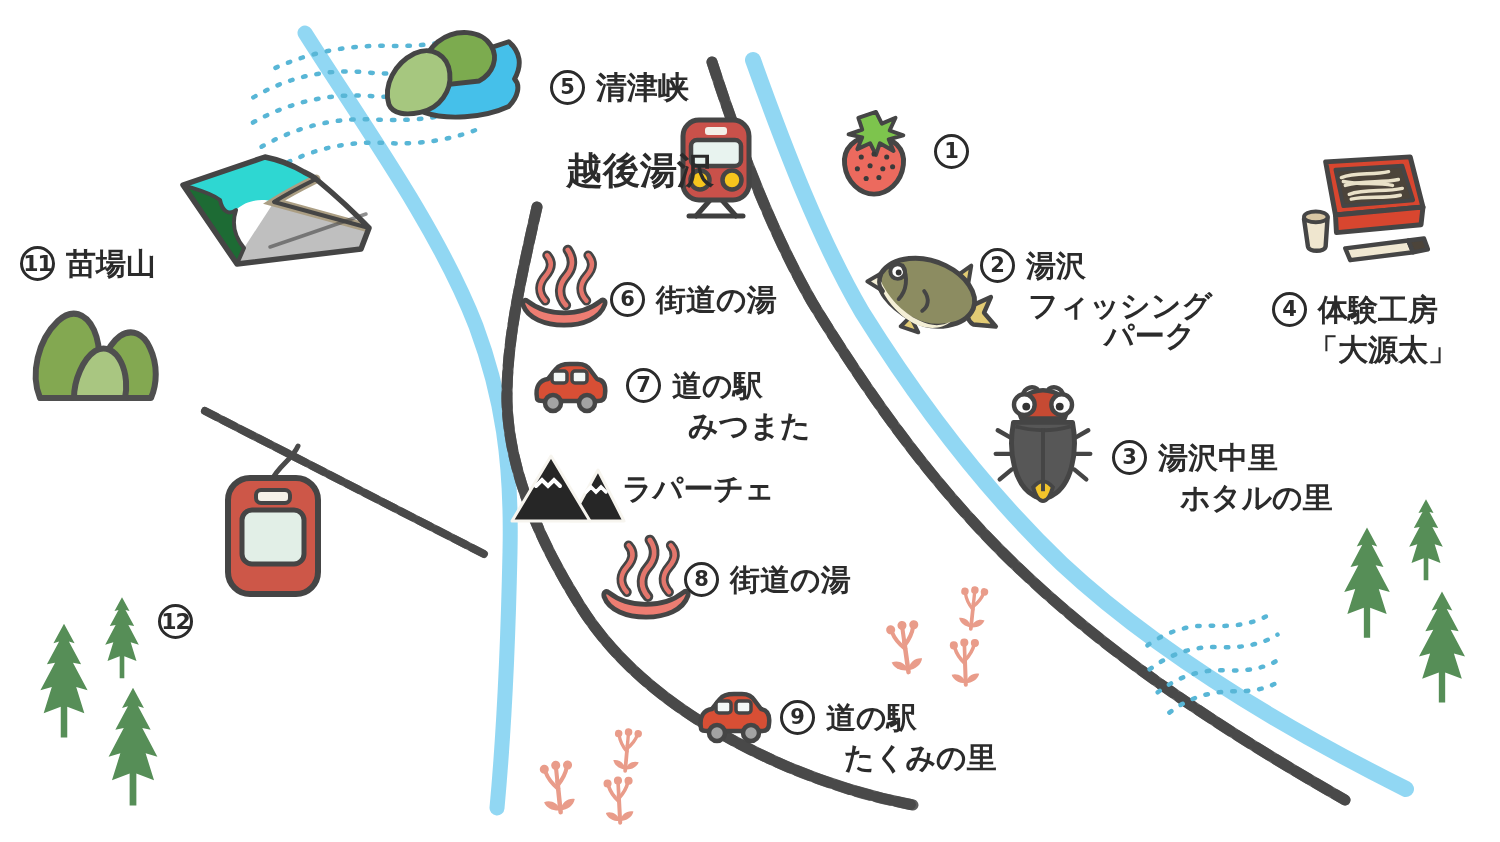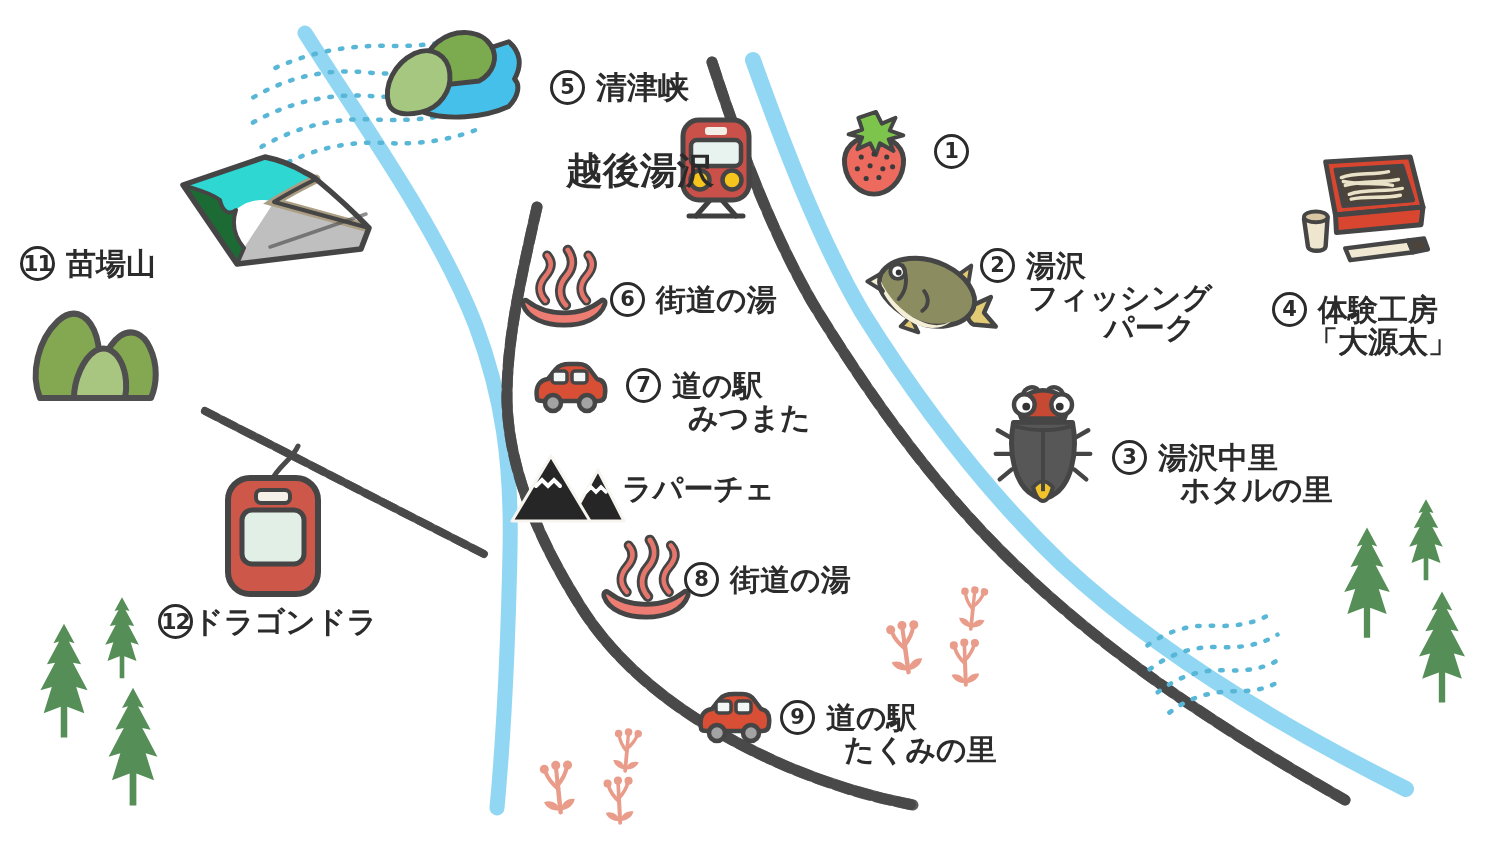--- a/index.html
+++ b/index.html
@@ -2,21 +2,21 @@
 <html><head>
 <meta charset="utf-8">
 <style>
   html,body{margin:0;padding:0;background:#ffffff;}
   #map{position:relative;width:1500px;height:842px;background:#ffffff;overflow:hidden;
        font-family:"DejaVu Sans","Liberation Sans",sans-serif;color:#2b2b2b;}
   .abs{position:absolute;}
   svg{display:block;overflow:visible;}
   .lbl{position:absolute;font-weight:600;font-size:30px;line-height:1;white-space:nowrap;color:#2b2b2b;}
   .row{display:flex;align-items:center;gap:11px;}
-  .row + .row, .row + .sub{text-align:center;}
+  .row + .row, .row + .sub{margin-top:8px;text-align:center;}
   .sub{display:block;}
   .num{display:inline-flex;align-items:center;justify-content:center;box-sizing:border-box;
        width:35px;height:35px;border:3px solid #2b2b2b;border-radius:50%;
        font-size:21px;font-weight:700;flex:0 0 auto;}
   .num.two{font-size:22px;letter-spacing:-1px;}
   .fs27{font-size:37px;}
   .fs31{font-size:31px;}
 </style>
 </head>
 <body>
@@ -367,19 +367,18 @@
 
 
   <div class="lbl" style="left:20px;top:246px">
     <span class="row">
       <span class="num two">11</span>
       <span>苗場山</span>
     </span>
   </div>
 
   <div class="lbl" style="left:158px;top:604px">
-    <span class="row" style="gap:0">
+    <span class="row" style="gap:6px">
       <span class="num two">12</span>
-      <span>ドラゴンドラ</span>
     </span>
   </div>
 
 </div>
 
 </body></html>

